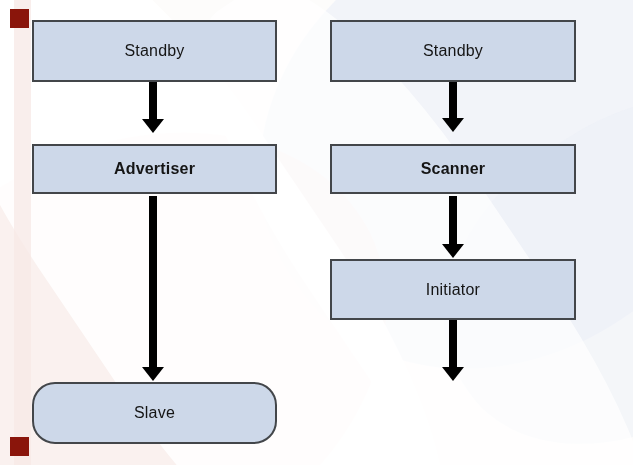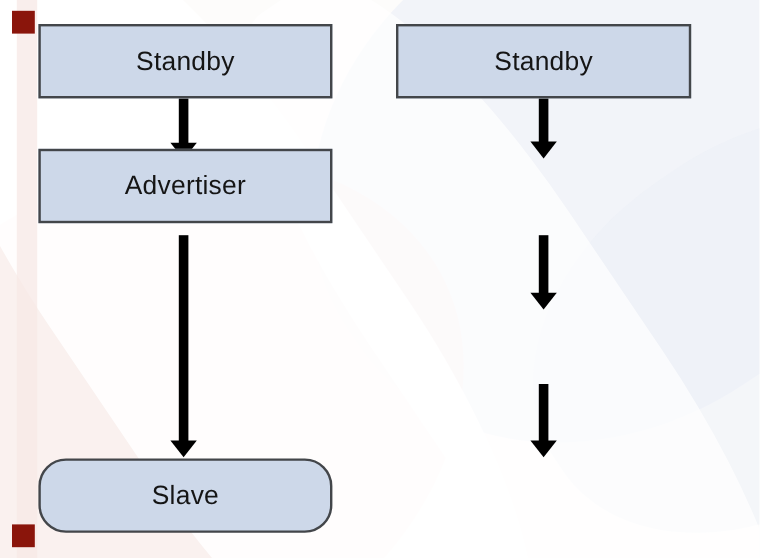--- a/index.html
+++ b/index.html
@@ -57,29 +57,29 @@
   }
   
   .state-box {
     position: absolute;
     box-sizing: border-box;
     background: var(--box-fill, #cdd8e9);
     border: 2px solid var(--box-border, #43464a);
     display: flex;
     align-items: center;
     justify-content: center;
-    font-size: 22px;
+    font-size: 16px;
     color: var(--box-text, #151515);
     letter-spacing: .2px;
     z-index: 2;
   }
   .col-left  { left: 32px;  width: 245px; }
   .col-right { left: 330px; width: 246px; }
   .row-1 { top: 20px;  height: 62px; }
-  .row-2 { top: 124px; height: 62px; }
+  .row-2 { top: 144px; height: 50px; font-weight: bold; }
   .row-3 { top: 259px; height: 61px; }
   .row-4 { top: 382px; height: 62px; border-radius: 23px; }
   
   .arrow { position: absolute; width: 22px; z-index: 1; }
   .arrow .shaft {
     position: absolute;
     left: 50%; transform: translateX(-50%);
     top: 0; width: 8px;
     height: calc(100% - 13px);
     background: var(--arrow, #000000);
@@ -129,20 +129,22 @@
   <div class="bg-band bg-pink-strip"></div>
 
   <div class="red-marker red-marker-top"></div>
   <div class="red-marker red-marker-bottom"></div>
 
   <div class="state-box col-left row-1">Standby</div>
   <div class="state-box col-left row-2">Advertiser</div>
   <div class="state-box col-left row-4">Slave</div>
 
   <div class="state-box col-right row-1">Standby</div>
+  <div class="state-box col-right row-2">Scanner</div>
+  <div class="state-box col-right row-3">Initiator</div>
 
   <div class="arrow arrow-l1">
     <div class="shaft"></div>
     <div class="head"></div>
   </div>
   <div class="arrow arrow-l2">
     <div class="shaft"></div>
     <div class="head"></div>
   </div>
   <div class="arrow arrow-r1">

